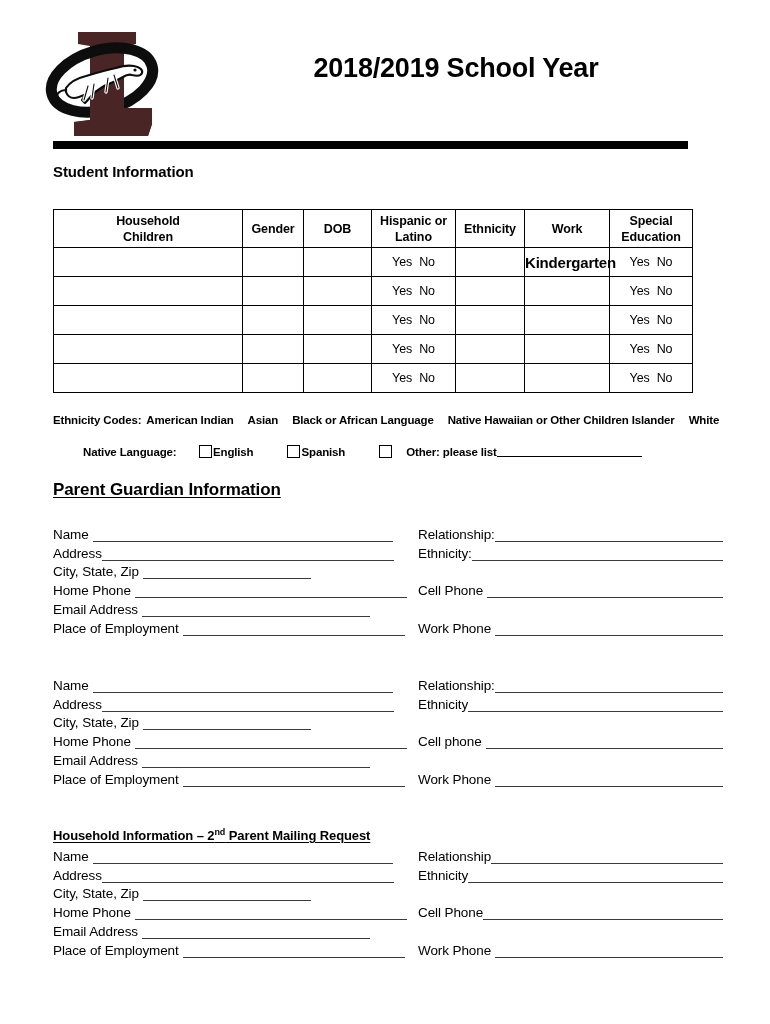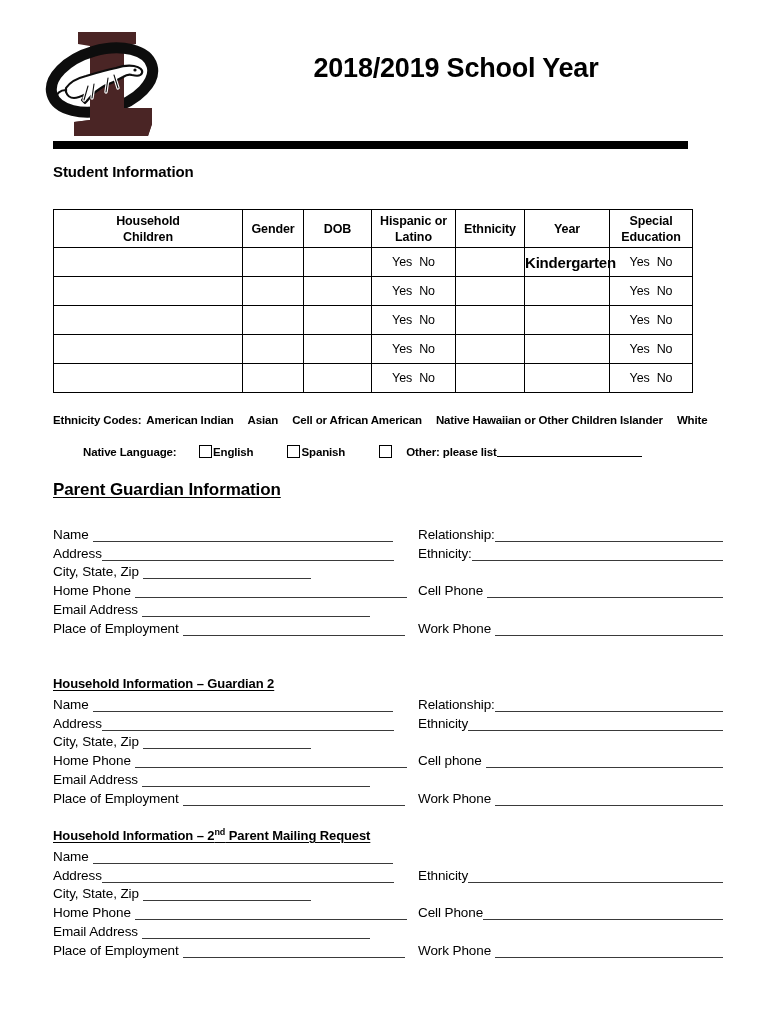--- a/index.html
+++ b/index.html
@@ -280,21 +280,21 @@
           <div>Household</div>
           <div>Children</div>
         </th>
         <th class="col-gender">Gender</th>
         <th class="col-dob">DOB</th>
         <th class="col-hispanic">
           <div>Hispanic or</div>
           <div>Latino</div>
         </th>
         <th class="col-ethnicity">Ethnicity</th>
-        <th class="col-grade">Year</th>
+        <th class="col-grade">Work</th>
         <th class="col-special">
           <div>Special</div>
           <div>Education</div>
         </th>
       </tr>
     </thead>
     <tbody>
       <tr>
         <td></td>
         <td></td>
@@ -359,21 +359,21 @@
         <td></td>
         <td></td>
         <td class="yesno">
           <span class="yes">Yes</span><span class="no">No</span>
         </td>
       </tr>
     </tbody>
   </table>
 
   <div class="ethnicity-codes">
-    <span class="ec-label">Ethnicity Codes:</span><span class="ec-item">American Indian</span><span class="ec-item">Asian</span><span class="ec-item">Cell or African American</span><span class="ec-item">Native Hawaiian or Other Children Islander</span><span class="ec-item">White</span>
+    <span class="ec-label">Ethnicity Codes:</span><span class="ec-item">American Indian</span><span class="ec-item">Asian</span><span class="ec-item">Black or African Language</span><span class="ec-item">Native Hawaiian or Other Children Islander</span><span class="ec-item">White</span>
   </div>
 
   <div class="native-language">
     <span class="nl-label">Native Language:</span>
 
     <span class="nl-option">
       <span class="checkbox"></span><span class="cb-text">English</span>
     </span>
 
     <span class="nl-option">
@@ -450,21 +450,20 @@
         <span class="f-blank"></span>
       </span>
       <span class="fr-right">
         <span class="f-label">Work Phone</span>
         <span class="f-line"></span>
       </span>
     </div>
   </div>
 
   <div class="guardian-block" id="guardian-2">
-    <div class="guardian-title">Household Information – Guardian 2</div>
 
     <div class="field-row">
       <span class="fr-left">
         <span class="f-label">Name</span>
         <span class="f-line short-name"></span>
         <span class="f-blank"></span>
       </span>
       <span class="fr-right">
         <span class="f-label">Relationship:</span>
         <span class="f-line tight"></span>
@@ -528,20 +527,24 @@
 
   <div class="guardian-block" id="guardian-3">
     <div class="guardian-title"><span>Household Information – 2</span><sup>nd</sup><span> Parent Mailing Request</span></div>
 
     <div class="field-row">
       <span class="fr-left">
         <span class="f-label">Name</span>
         <span class="f-line short-name"></span>
         <span class="f-blank"></span>
       </span>
+      <span class="fr-right">
+        <span class="f-label">Relationship</span>
+        <span class="f-line tight"></span>
+      </span>
     </div>
 
     <div class="field-row">
       <span class="fr-left">
         <span class="f-label">Address</span>
         <span class="f-line tight short-addr"></span>
         <span class="f-blank"></span>
       </span>
       <span class="fr-right">
         <span class="f-label">Ethnicity</span>

